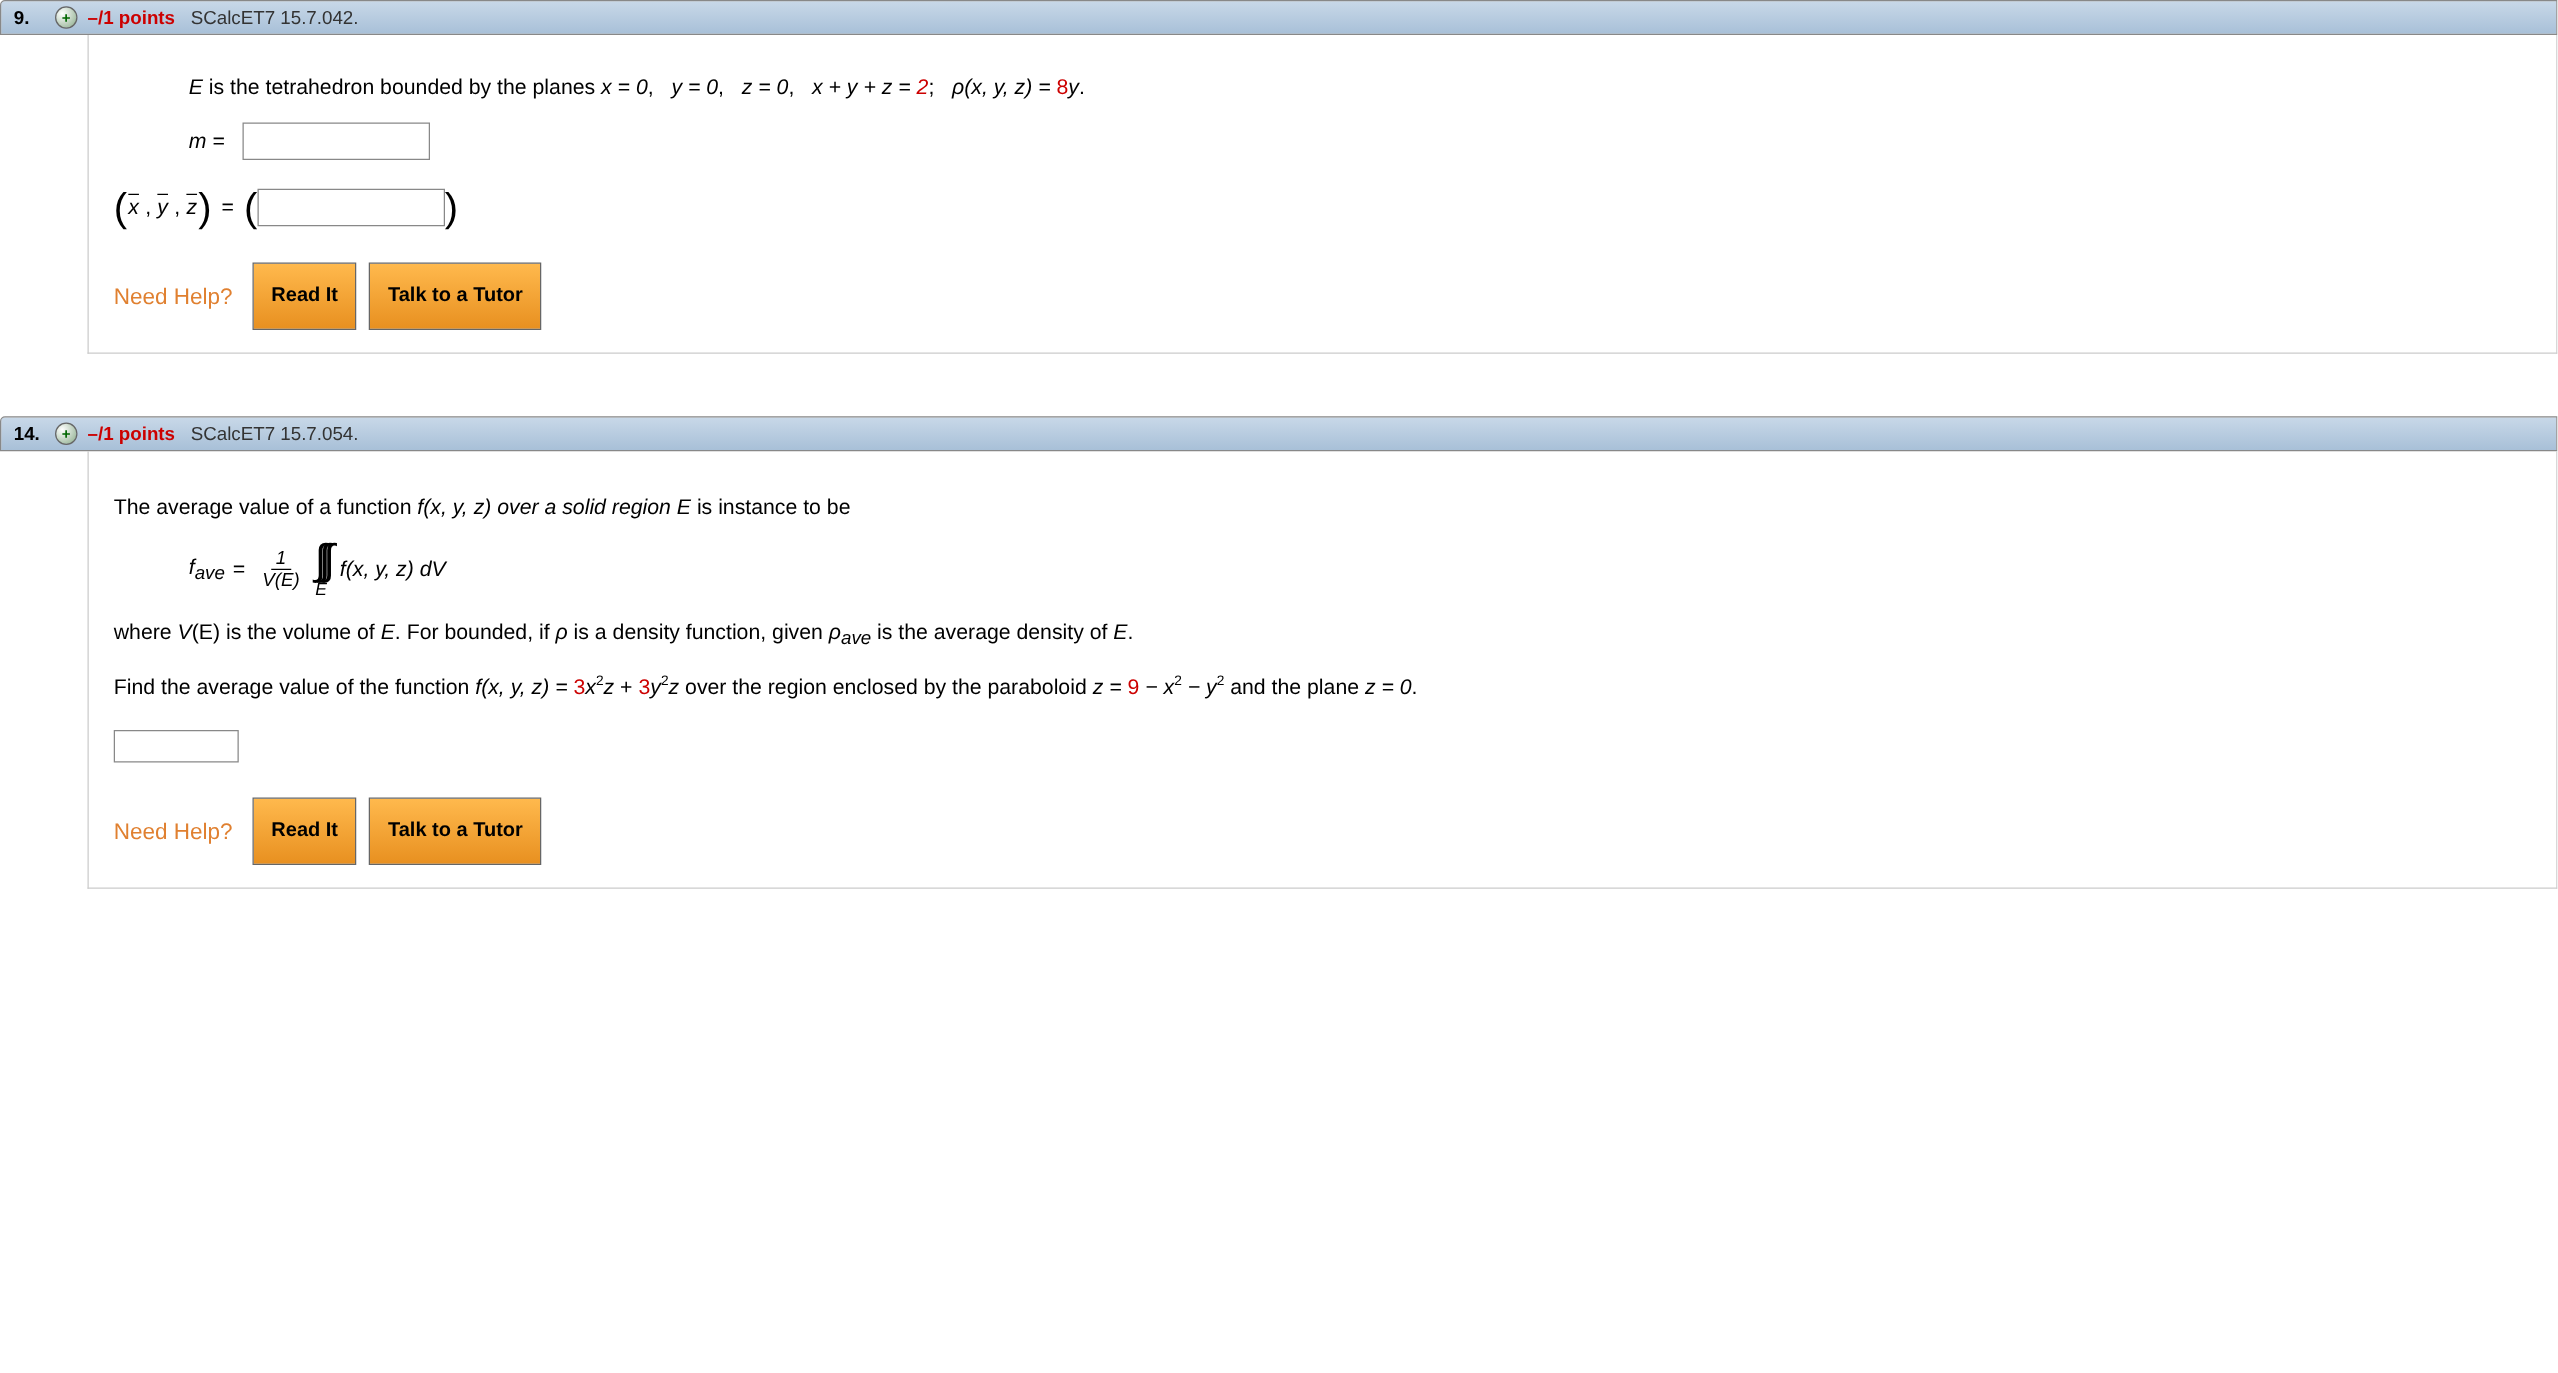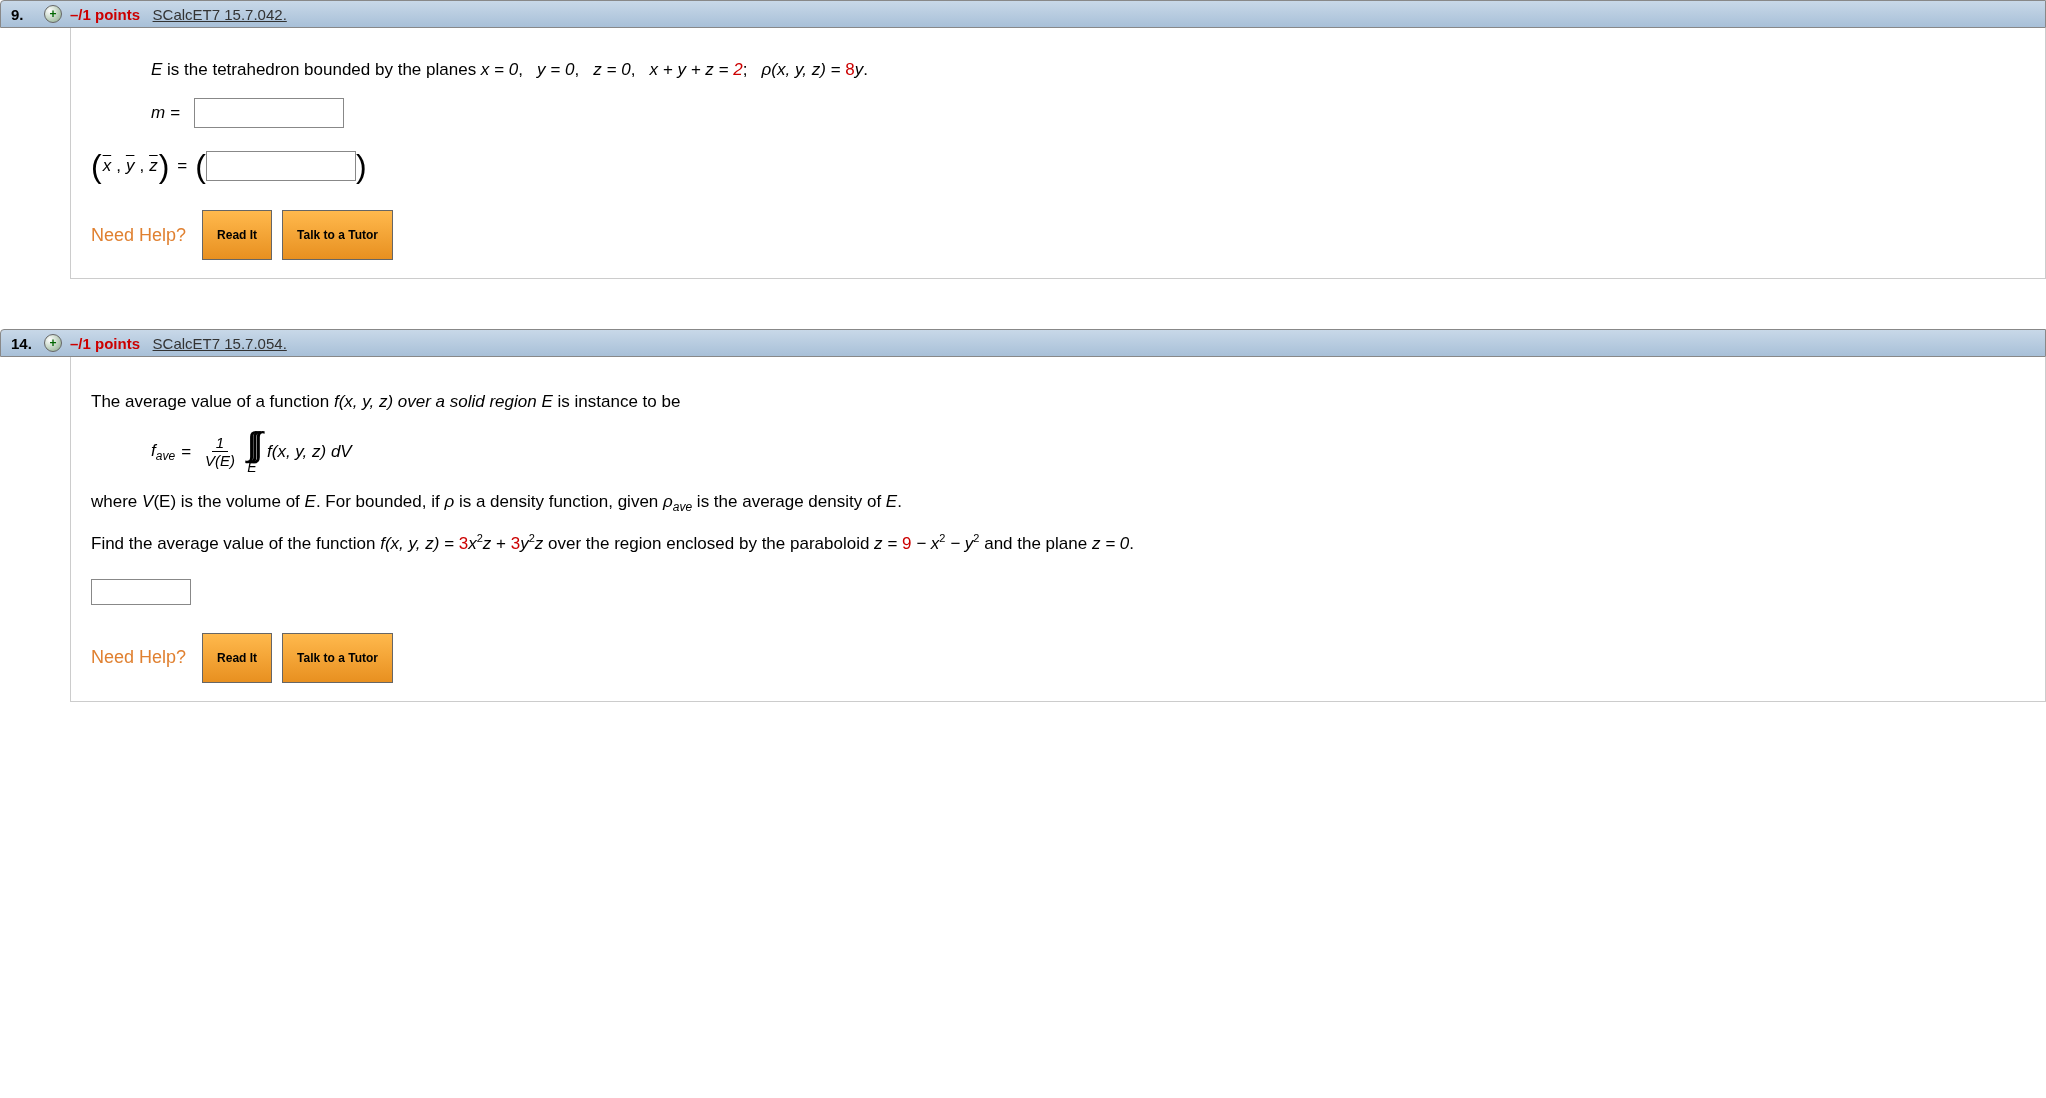--- a/index.html
+++ b/index.html
@@ -38,21 +38,21 @@
     align-items: center;
     justify-content: center;
     font-size: 12px;
     font-weight: bold;
     color: #060;
     cursor: pointer;
     line-height: 1;
   }
   .pts-neg { color: #c00; font-weight: bold; }
   .pts-lbl { color: #c00; font-weight: bold; }
-  .src { color: #333; text-decoration: underline; }
+  .src { color: #333; }
   .qbody {
     margin-left: 70px;
     border: 1px solid #ccc;
     border-top: none;
     padding: 18px 20px 18px 20px;
     font-size: 17px;
   }
   .ital { font-style: italic; }
   .indent1 { margin-left: 60px; margin-top: 14px; margin-bottom: 0; }
   .redv { color: #c00; }
@@ -100,21 +100,21 @@
   .help-lbl {
     color: #e08030;
     font-weight: normal;
     font-size: 18px;
     margin-right: 6px;
   }
   .help-btn {
     background: linear-gradient(to bottom, #ffb94d, #e89020);
     border: 1px solid #666;
     padding: 17px 14px;
-    font-size: 12px;
+    font-size: 16px;
     font-weight: bold;
     color: #000;
     cursor: pointer;
   }
   .formula {
     margin: 14px 0 14px 60px;
     display: flex;
     align-items: center;
     font-style: italic;
   }
@@ -130,21 +130,21 @@
   .frac .den { padding: 0 4px; }
   .intblock {
     display: inline-flex;
     flex-direction: column;
     align-items: center;
     margin: 0 4px;
   }
   .intsign { font-size: 34px; letter-spacing: -6px; line-height: 0.9; font-style: normal; }
   .intsub { font-size: 14px; font-style: italic; }
   .sup { font-size: 11px; vertical-align: super; }
-  .sub { font-size: 12px; vertical-align: sub; }
+  .sub { font-size: 15px; vertical-align: sub; }
   .para { margin: 14px 0; line-height: 1.5; }
   .nowrap { white-space: nowrap; }
 </style>
 </head>
 <body>
 
 <div class="question">
   <div class="qheader">
     <span class="qnum">9.</span>
     <span class="expand-btn">+</span>

